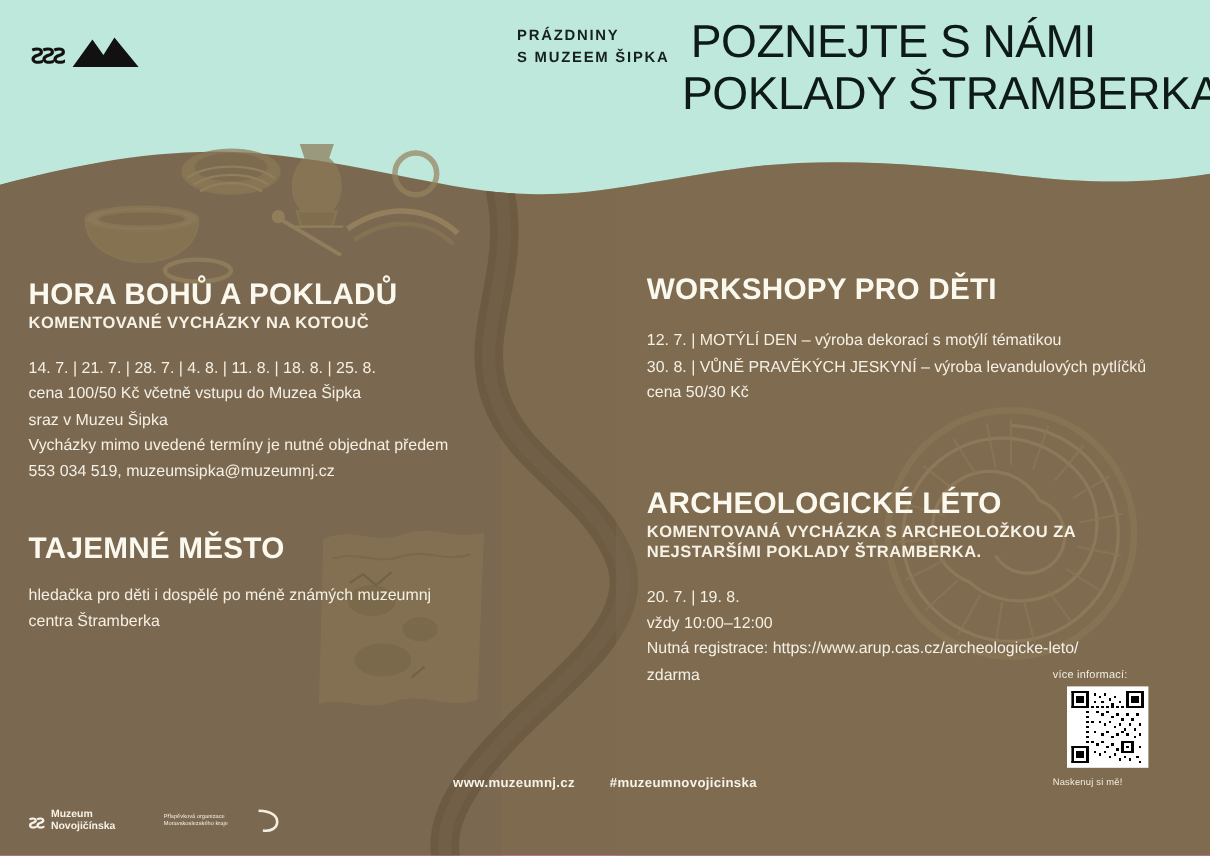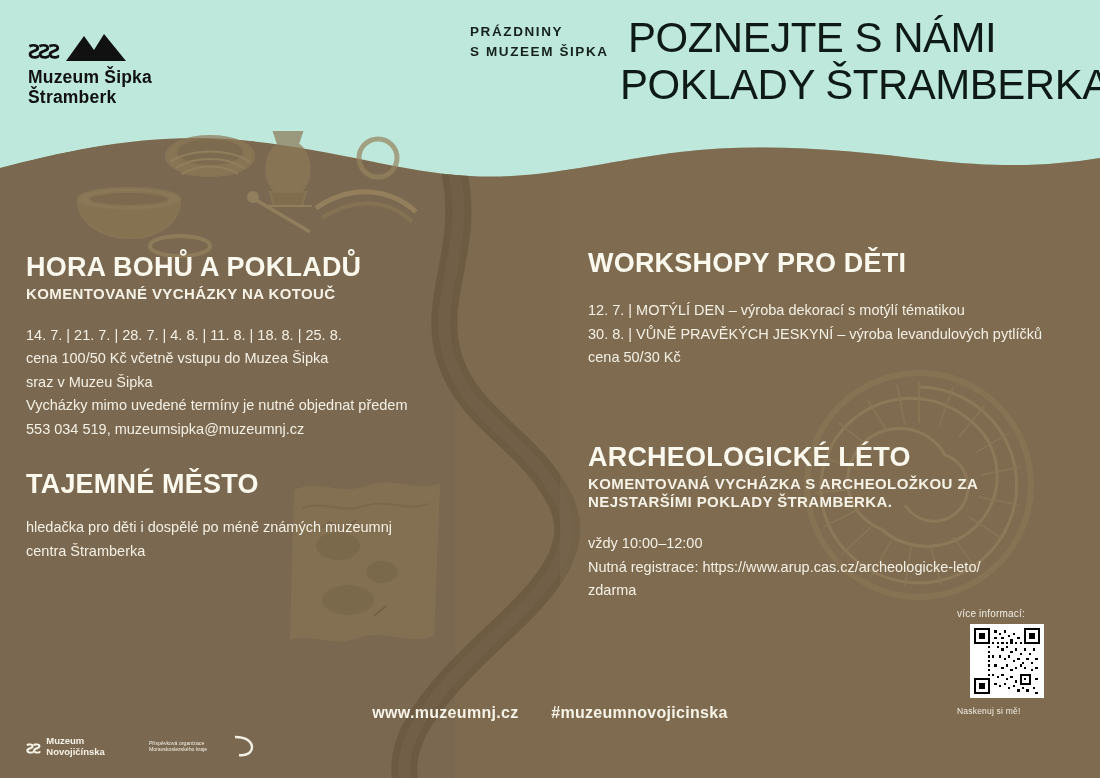--- a/index.html
+++ b/index.html
@@ -174,21 +174,21 @@
     letter-spacing: .2px;
   }
 
   
   .footer-links {
     position: absolute;
     left: 0; top: 704px;
     width: 1100px;
     text-align: center;
     color: #f7f3e7;
-    font-size: 16px;
+    font-size: 12px;
     font-weight: 700;
     letter-spacing: .3px;
   }
   .footer-links span { margin: 0 14px; }
 
   .footer-logos {
     position: absolute;
     left: 26px; top: 733px;
     display: flex;
     align-items: center;
@@ -314,24 +314,20 @@
     </svg>
   </div>
 
   <div class="logo">
     <div class="logo-mark">
       <span class="logo-glyph">ꙅꙅꙅ</span>
       <svg class="logo-mountain" viewBox="0 0 64 30" aria-hidden="true">
         <path d="M2,29 L20,4 L30,18 L40,2 L62,29 Z" fill="#111"></path>
       </svg>
     </div>
-    <div class="logo-text">
-      <div>Muzeum Šipka</div>
-      <div>Štramberk</div>
-    </div>
   </div>
 
   <div class="headline">
     <div class="kicker">
       <div>PRÁZDNINY</div>
       <div>S MUZEEM ŠIPKA</div>
     </div>
     <div class="title-main">
       <div class="title-line">POZNEJTE S NÁMI</div>
       <div class="title-line second">POKLADY ŠTRAMBERKA</div>
@@ -345,21 +341,21 @@
       <h3>KOMENTOVANÉ VYCHÁZKY NA KOTOUČ</h3>
       <div class="body">
         <div>14. 7. | 21. 7. | 28. 7. | 4. 8. | 11. 8. | 18. 8. | 25. 8.</div>
         <div>cena 100/50 Kč včetně vstupu do Muzea Šipka</div>
         <div>sraz v Muzeu Šipka</div>
         <div>Vycházky mimo uvedené termíny je nutné objednat předem</div>
         <div>553 034 519, muzeumsipka@muzeumnj.cz</div>
       </div>
     </div>
 
-    <div class="sect" style="margin-top:28px">
+    <div class="sect" style="margin-top:42px">
       <h2>TAJEMNÉ MĚSTO</h2>
       <div class="body tight">
         <div>hledačka pro děti i dospělé po méně známých muzeumnj</div>
         <div>centra Štramberka</div>
       </div>
     </div>
 
   </div>
 
   <div class="col col-right">
@@ -370,20 +366,21 @@
         <div>12. 7. | MOTÝLÍ DEN – výroba dekorací s motýlí tématikou</div>
         <div>30. 8. | VŮNĚ PRAVĚKÝCH JESKYNÍ – výroba levandulových pytlíčků</div>
         <div>cena 50/30 Kč</div>
       </div>
     </div>
 
     <div class="sect sect-archeo" style="margin-top:72px">
       <h2>ARCHEOLOGICKÉ LÉTO</h2>
       <h3 style="max-width:400px">KOMENTOVANÁ VYCHÁZKA S ARCHEOLOŽKOU ZA NEJSTARŠÍMI POKLADY ŠTRAMBERKA.</h3>
       <div class="body">
+        <div>20. 7. | 19. 8.</div>
         <div>vždy 10:00–12:00</div>
         <div>Nutná registrace: https://www.arup.cas.cz/archeologicke-leto/</div>
         <div>zdarma</div>
       </div>
     </div>
 
   </div>
 
   <div class="qr-block">
     <div class="qr-label">více informací:</div>

